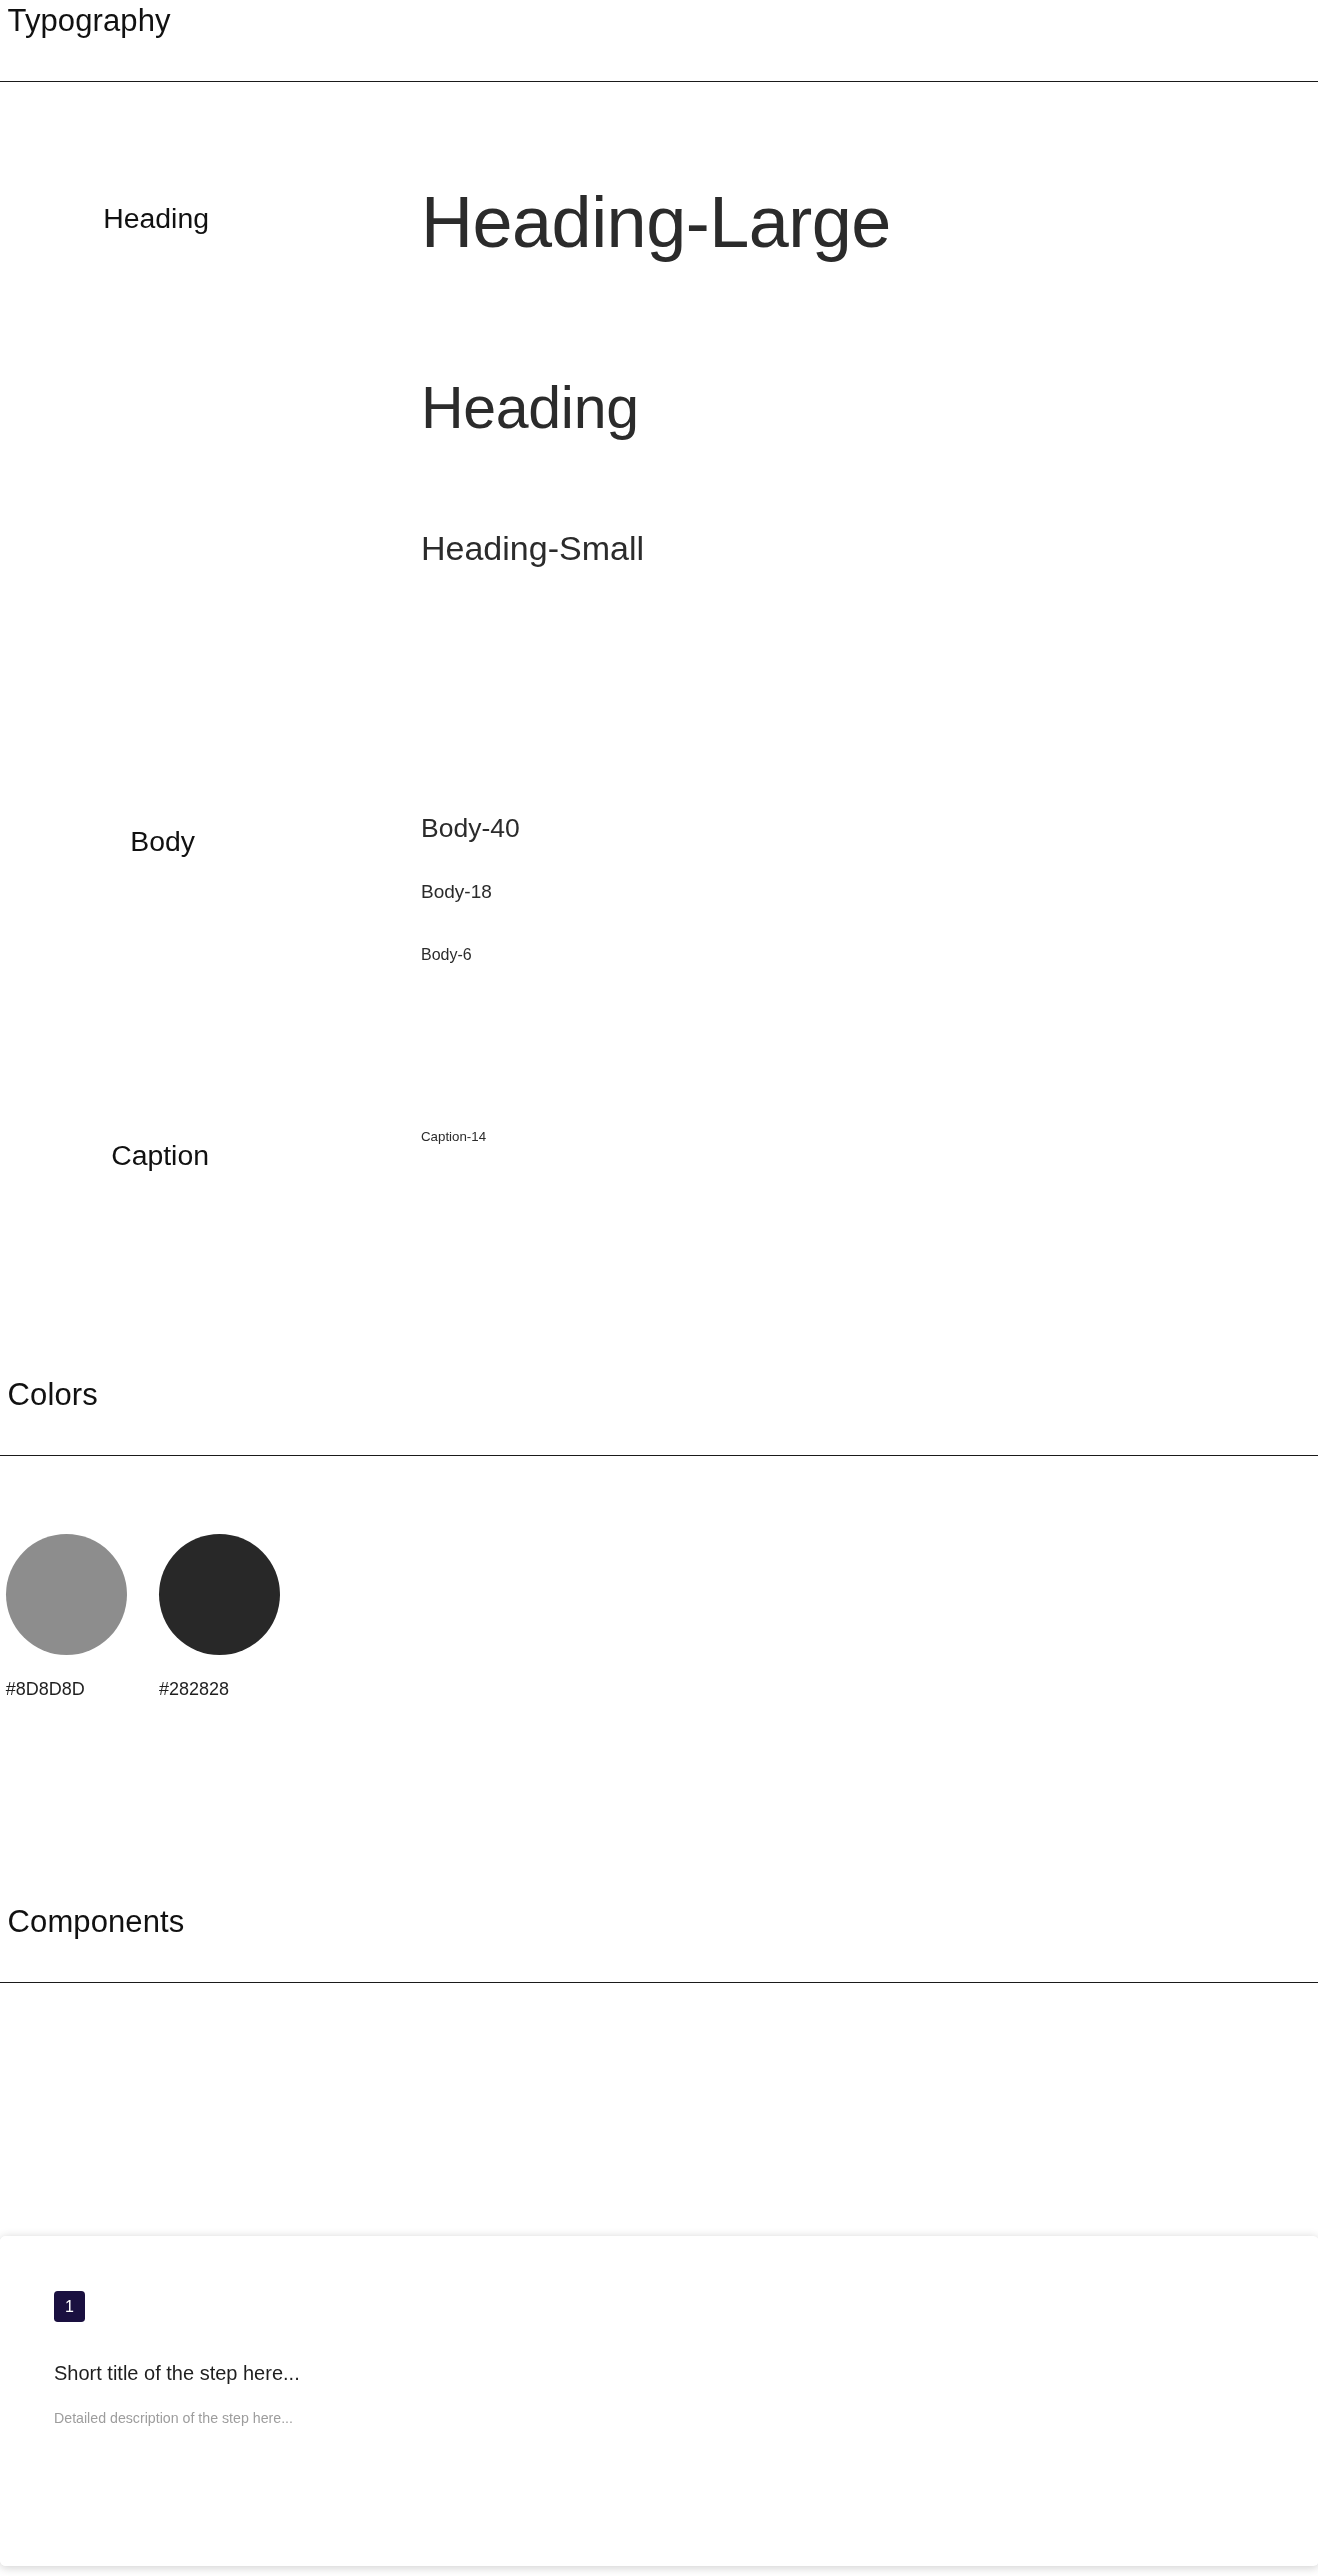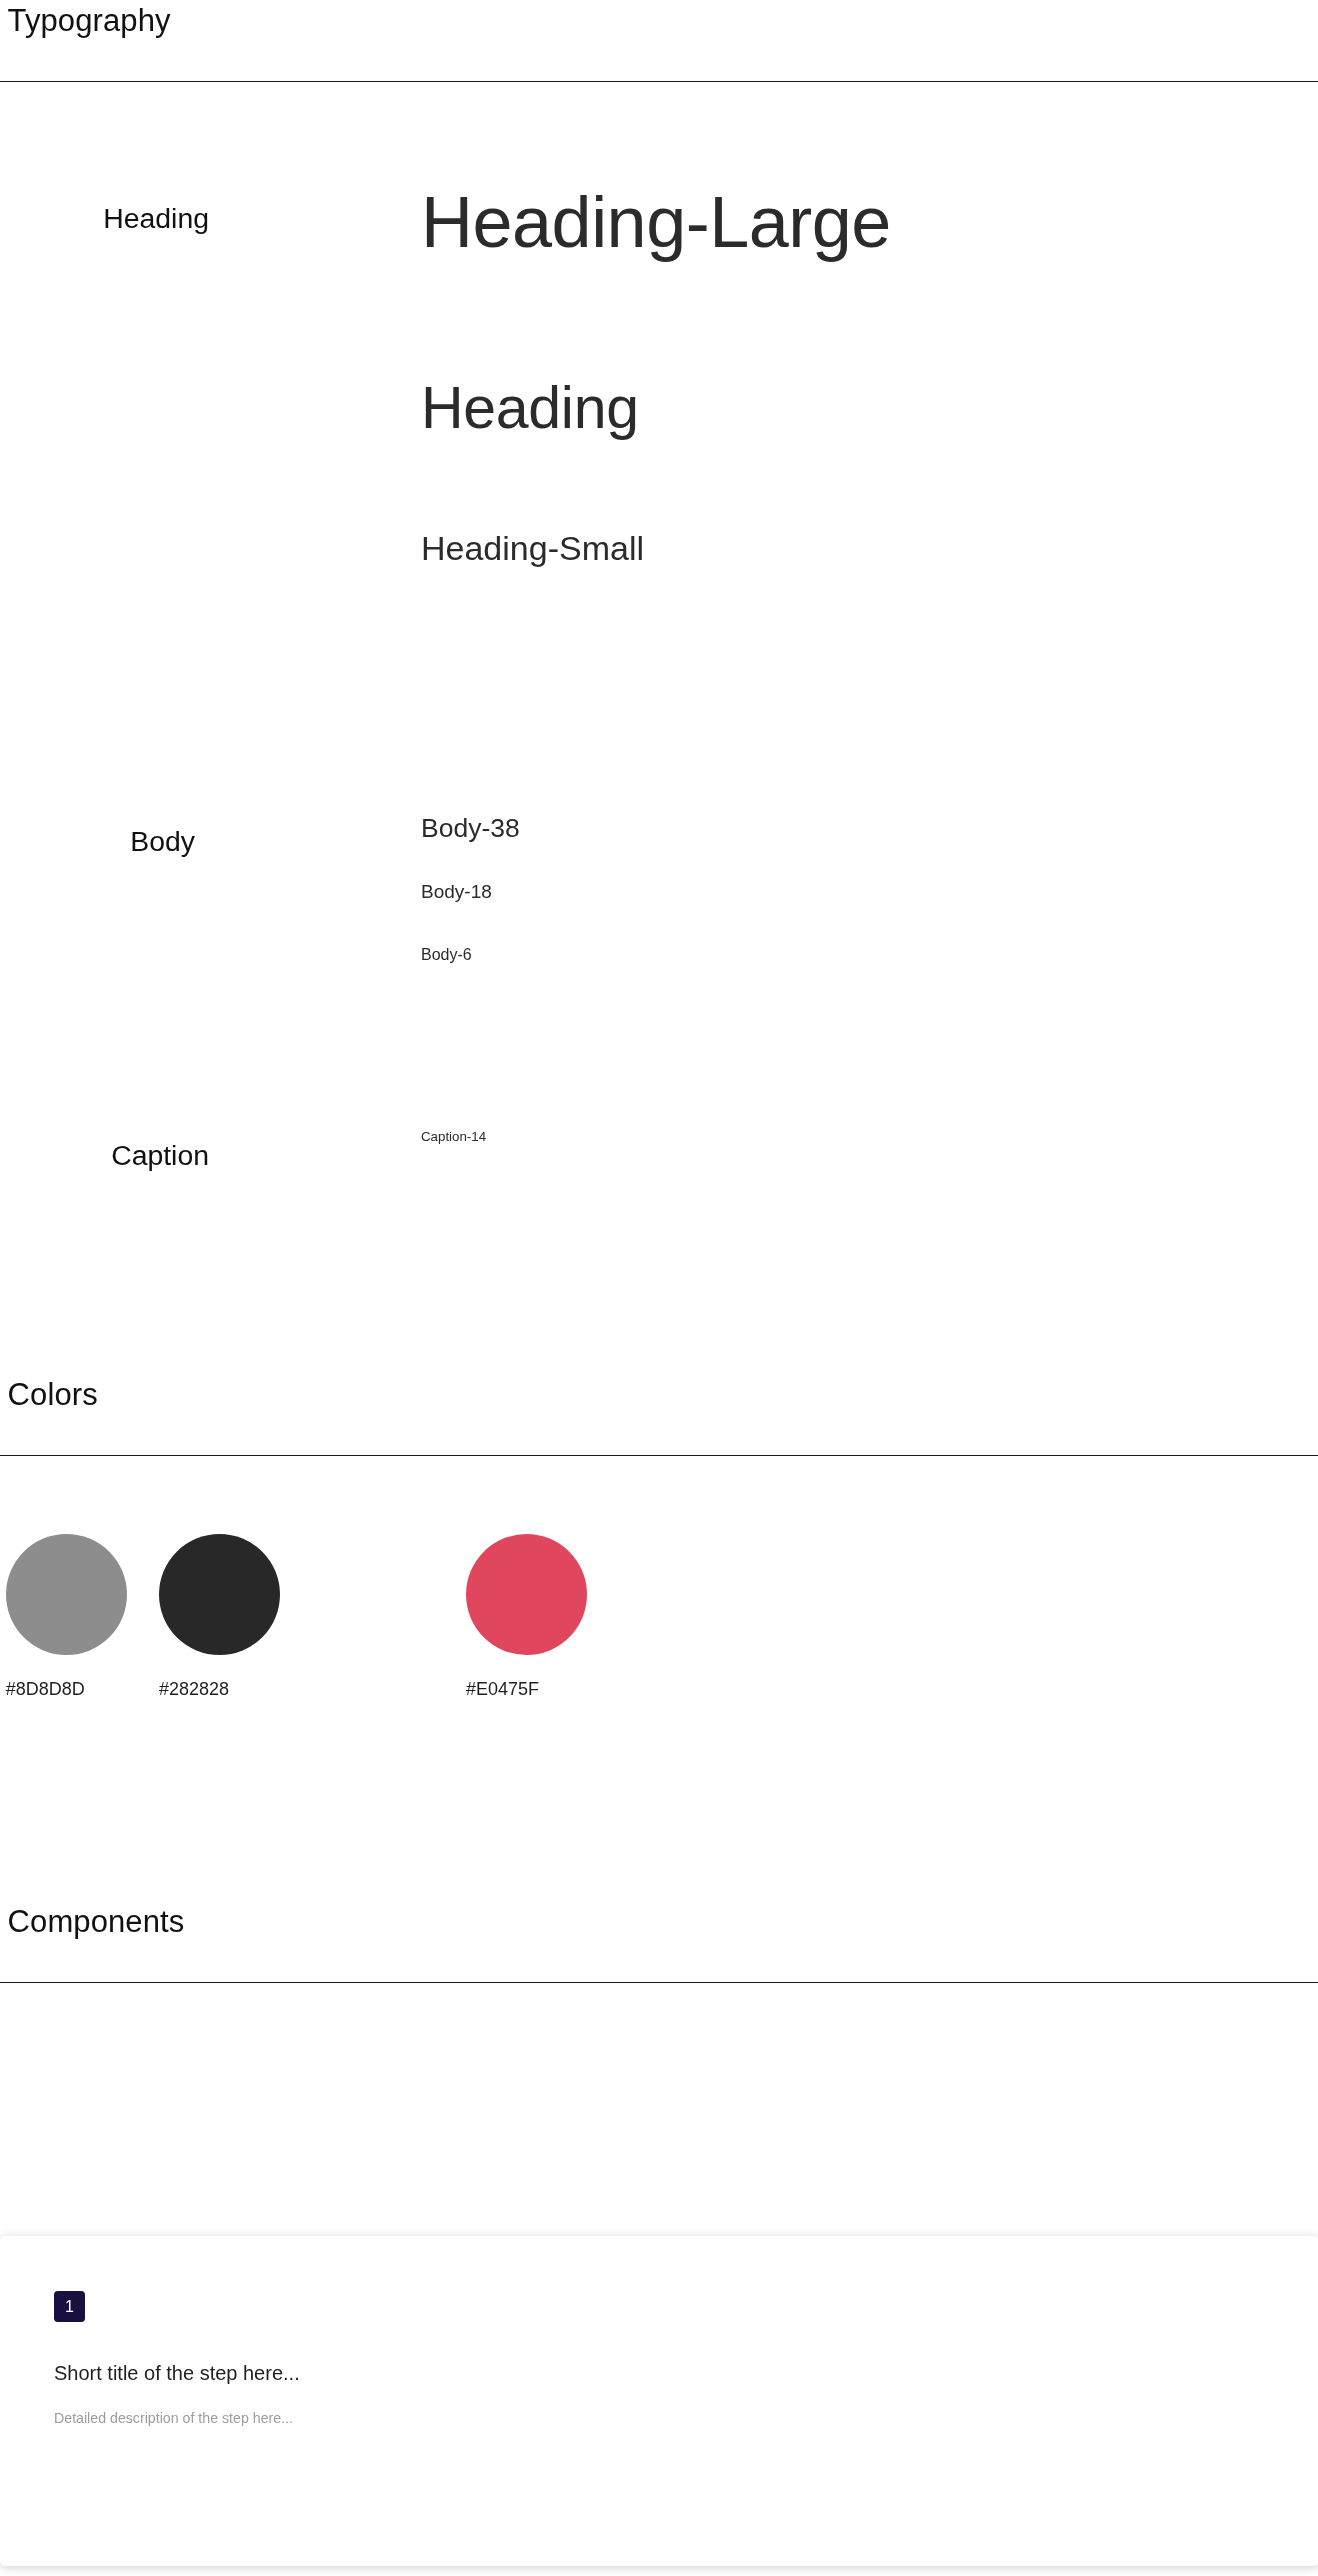--- a/index.html
+++ b/index.html
@@ -151,45 +151,41 @@
   <div class="type-label" style="left:76px; top:204px; width:133px;">Heading</div>
 
   <div class="type-sample s-h-large" style="top:186px;">Heading-Large</div>
 
   <div class="type-sample s-h-med" style="top:379px;">Heading</div>
 
   <div class="type-sample s-h-small" style="top:531px;">Heading-Small</div>
 
   <div class="type-label" style="left:62px; top:827px; width:133px;">Body</div>
 
-  <div class="type-sample s-b-24" style="top:815px;">Body-38</div>
+  <div class="type-sample s-b-24" style="top:815px;">Body-40</div>
 
   <div class="type-sample s-b-18" style="top:882px;">Body-18</div>
 
   <div class="type-sample s-b-16" style="top:947px;">Body-6</div>
 
   <div class="type-label" style="left:76px; top:1141px; width:133px;">Caption</div>
 
   <div class="type-sample s-c-14" style="top:1130px;">Caption-14</div>
 
   <div class="section-title" style="top:1379px;">Colors</div>
   <div class="section-rule" style="top:1455px;"></div>
 
   <div class="swatch-wrap" style="left:5.7px;">
     <div class="swatch-dot" id="dot0" style="background: rgb(141, 141, 141);"></div>
     <div class="swatch-hex">#8D8D8D</div>
   </div>
   <div class="swatch-wrap" style="left:159px;">
     <div class="swatch-dot" id="dot1" style="background: rgb(40, 40, 40);"></div>
     <div class="swatch-hex">#282828</div>
   </div>
-  <div class="swatch-wrap" style="left:466px;">
-    <div class="swatch-dot" id="dot3" style="background: rgb(224, 71, 95);"></div>
-    <div class="swatch-hex">#E0475F</div>
-  </div>
 
   <div class="section-title" style="top:1906px;">Components</div>
   <div class="section-rule" style="top:1982px;"></div>
 
   <div class="step-card">
     <div class="step-left">
       <div class="step-badge">1</div>
       <div class="step-title-rel">Short title of the step here...</div>
       <div class="step-desc-rel">Detailed description of the step here...</div>
     </div>

